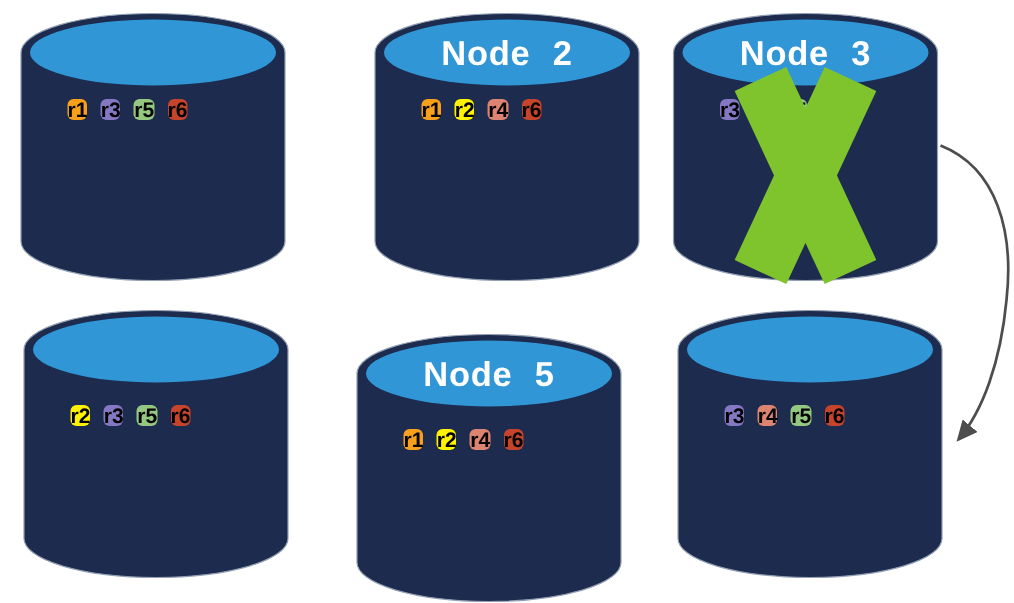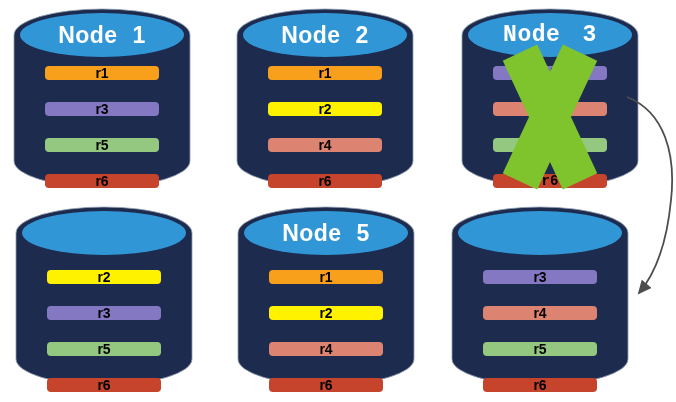--- a/index.html
+++ b/index.html
@@ -11,21 +11,21 @@
   .node{position:absolute;width:180px;height:182px;}
   .cyl{position:absolute;left:0;top:0;}
   .node-title{
     position:absolute;top:13px;left:0;right:0;height:32px;
     display:flex;align-items:center;justify-content:center;
     font-size:23px;font-weight:bold;color:#ffffff;
     letter-spacing:.5px;word-spacing:8px;
   }
   .bars{
     position:absolute;left:33px;top:60px;width:114px;
-    display:flex;flex-direction:column;gap:22px;
+    display:flex;flex-direction:row;gap:9px;
   }
   .row2 .bars{top:66px;}
   .bar{
     height:14px;border-radius:4px;
     display:flex;align-items:center;justify-content:center;
   }
   .bar-label{
     font-size:14px;font-weight:bold;color:#000000;line-height:14px;
   }
   .x-overlay{position:absolute;left:0;top:0;width:180px;height:182px;}
@@ -35,38 +35,37 @@
   #arrow-svg{position:absolute;left:0;top:0;pointer-events:none;}
 </style>
 </head>
 <body style="background: rgb(255, 255, 255);">
 
 <div class="node row1" style="left:12px;top:6px;">
   <svg class="cyl" width="180" height="182" viewBox="0 0 180 182">
     <path d="M2,29 L2,155 A88,26 0 0 0 178,155 L178,29 A88,26 0 0 0 2,29 Z" stroke-width="0.8" style="fill: rgb(28, 43, 78); stroke: rgb(147, 160, 179);"></path>
     <ellipse cx="90" cy="29" rx="82" ry="22" style="fill: rgb(48, 150, 214);"></ellipse>
   </svg>
-  <div class="node-title">Node 1</div>
   <div class="bars">
     <div class="bar" style="background: rgb(248, 160, 27);">
         <span class="bar-label">r1</span>
       </div>
     <div class="bar" style="background: rgb(132, 120, 195);">
         <span class="bar-label">r3</span>
       </div>
     <div class="bar" style="background: rgb(148, 199, 127);">
         <span class="bar-label">r5</span>
       </div>
     <div class="bar" style="background: rgb(198, 67, 44);">
         <span class="bar-label">r6</span>
       </div>
   </div>
 </div>
 
-<div class="node row1" style="left:235px;top:6px;">
+<div class="node row1" style="left:248px;top:6px;">
   <svg class="cyl" width="180" height="182" viewBox="0 0 180 182">
     <path d="M2,29 L2,155 A88,26 0 0 0 178,155 L178,29 A88,26 0 0 0 2,29 Z" stroke-width="0.8" style="fill: rgb(28, 43, 78); stroke: rgb(147, 160, 179);"></path>
     <ellipse cx="90" cy="29" rx="82" ry="22" style="fill: rgb(48, 150, 214);"></ellipse>
   </svg>
   <div class="node-title">Node 2</div>
   <div class="bars">
     <div class="bar" style="background: rgb(248, 160, 27);">
         <span class="bar-label">r1</span>
       </div>
     <div class="bar" style="background: rgb(254, 242, 0);">
@@ -74,21 +73,21 @@
       </div>
     <div class="bar" style="background: rgb(221, 131, 113);">
         <span class="bar-label">r4</span>
       </div>
     <div class="bar" style="background: rgb(198, 67, 44);">
         <span class="bar-label">r6</span>
       </div>
   </div>
 </div>
 
-<div class="node row1" style="left:460px;top:6px;font-family:Liberation Mono, monospace;">
+<div class="node row1" style="left:447px;top:6px;">
   <svg class="cyl" width="180" height="182" viewBox="0 0 180 182">
     <path d="M2,29 L2,155 A88,26 0 0 0 178,155 L178,29 A88,26 0 0 0 2,29 Z" stroke-width="0.8" style="fill: rgb(28, 43, 78); stroke: rgb(147, 160, 179);"></path>
     <ellipse cx="90" cy="29" rx="82" ry="22" style="fill: rgb(48, 150, 214);"></ellipse>
   </svg>
   <div class="node-title">Node 3</div>
   <div class="bars">
     <div class="bar" style="background: rgb(132, 120, 195);">
         <span class="bar-label">r3</span>
       </div>
     <div class="bar" style="background: rgb(221, 131, 113);">
@@ -121,21 +120,21 @@
       </div>
     <div class="bar" style="background: rgb(148, 199, 127);">
         <span class="bar-label">r5</span>
       </div>
     <div class="bar" style="background: rgb(198, 67, 44);">
         <span class="bar-label">r6</span>
       </div>
   </div>
 </div>
 
-<div class="node row2" style="left:236px;top:204px;text-align:center;">
+<div class="node row2" style="left:236px;top:220px;text-align:center;">
   <svg class="cyl" width="180" height="182" viewBox="0 0 180 182">
     <path d="M2,29 L2,155 A88,26 0 0 0 178,155 L178,29 A88,26 0 0 0 2,29 Z" stroke-width="0.8" style="fill: rgb(28, 43, 78); stroke: rgb(147, 160, 179);"></path>
     <ellipse cx="90" cy="29" rx="82" ry="22" style="fill: rgb(48, 150, 214);"></ellipse>
   </svg>
   <div class="node-title">Node 5</div>
   <div class="bars">
     <div class="bar" style="background: rgb(248, 160, 27);">
         <span class="bar-label">r1</span>
       </div>
     <div class="bar" style="background: rgb(254, 242, 0);">

